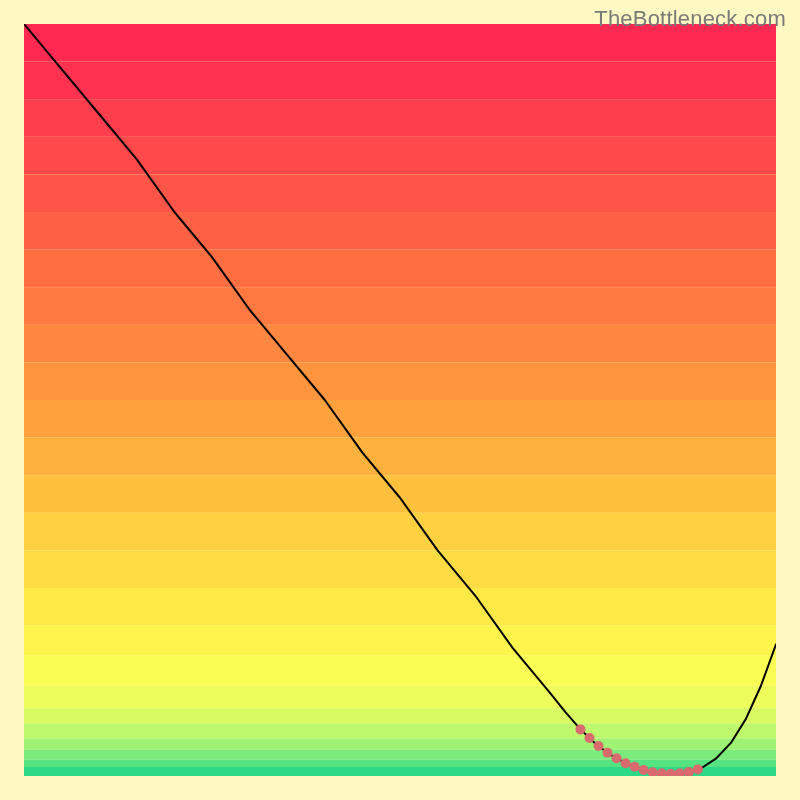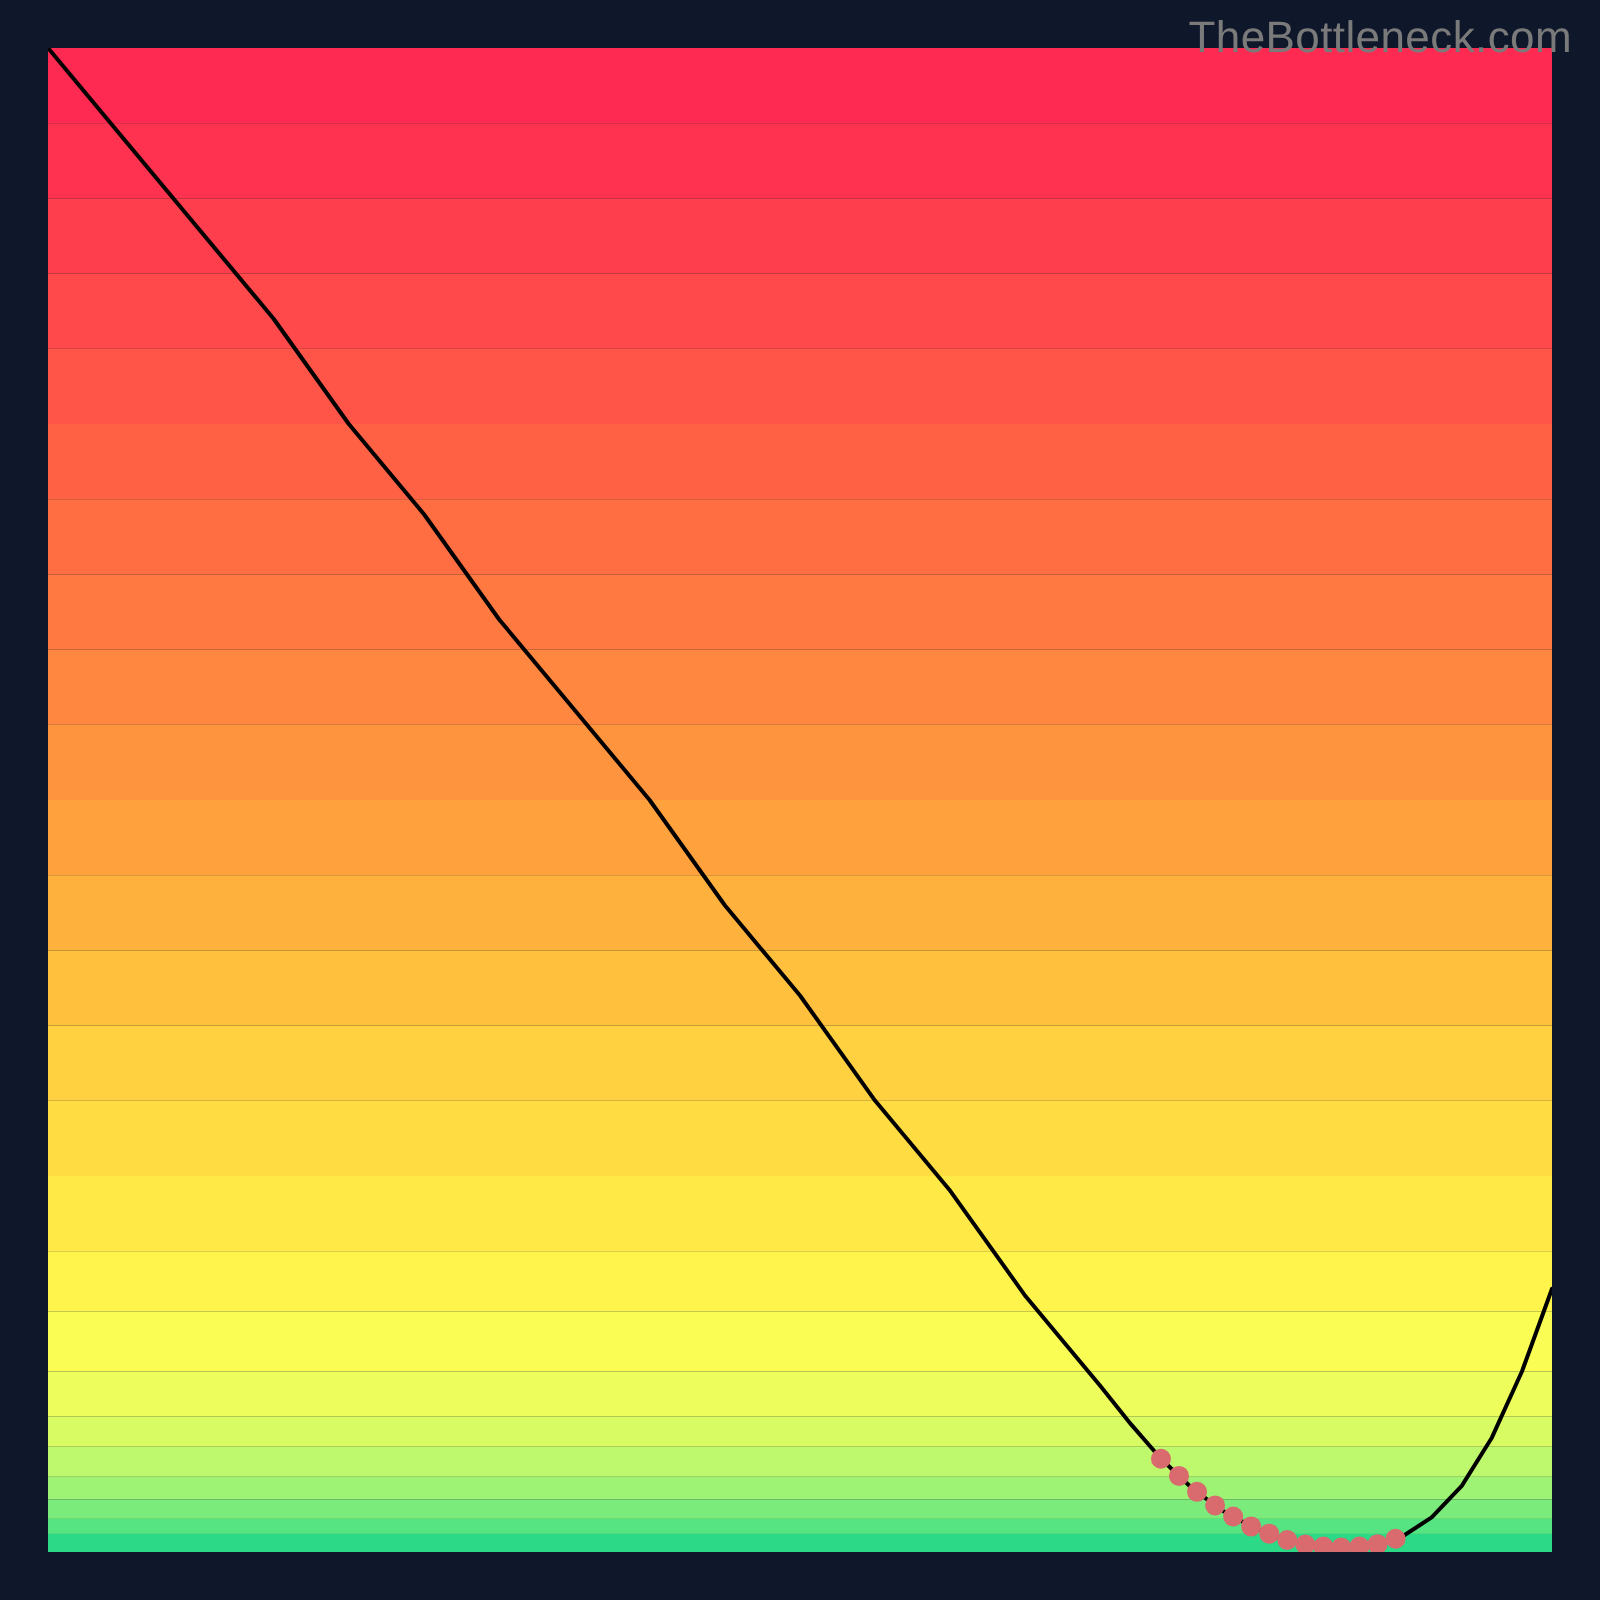--- a/index.html
+++ b/index.html
@@ -8,21 +8,21 @@
     width: 800px;
     height: 800px;
     background: #000;
     font-family: Arial, Helvetica, sans-serif;
     overflow: hidden;
   }
   .frame {
     position: relative;
     width: 800px;
     height: 800px;
-    background: #0f172a;
+    background: #fef9c3;
   }
   .watermark {
     position: absolute;
     top: 6px;
     right: 14px;
     color: #7a7a7a;
     font-size: 22px;
     font-weight: 500;
     letter-spacing: 0.2px;
     z-index: 5;

